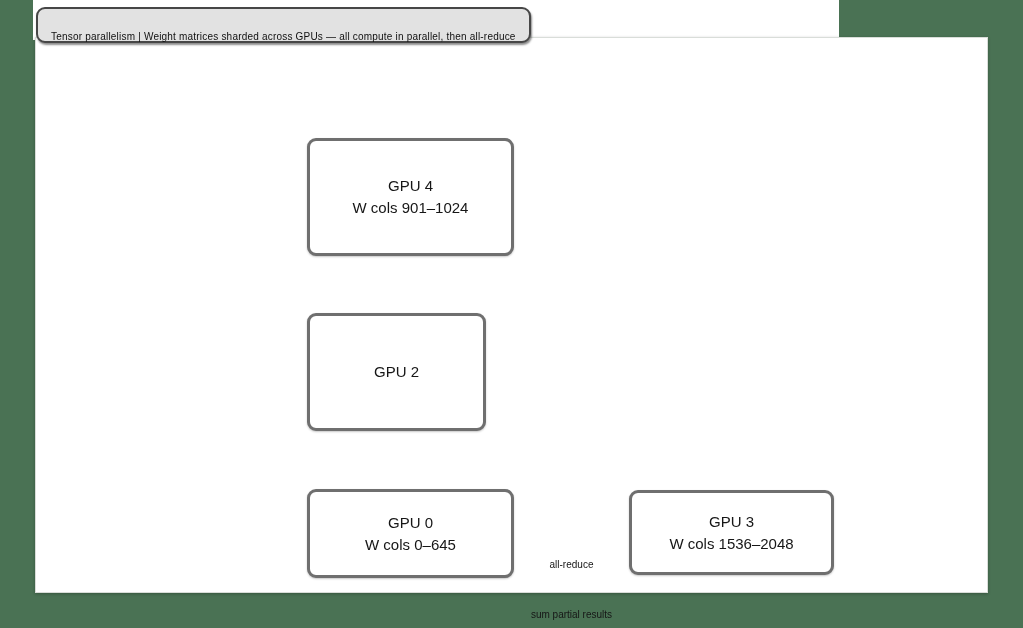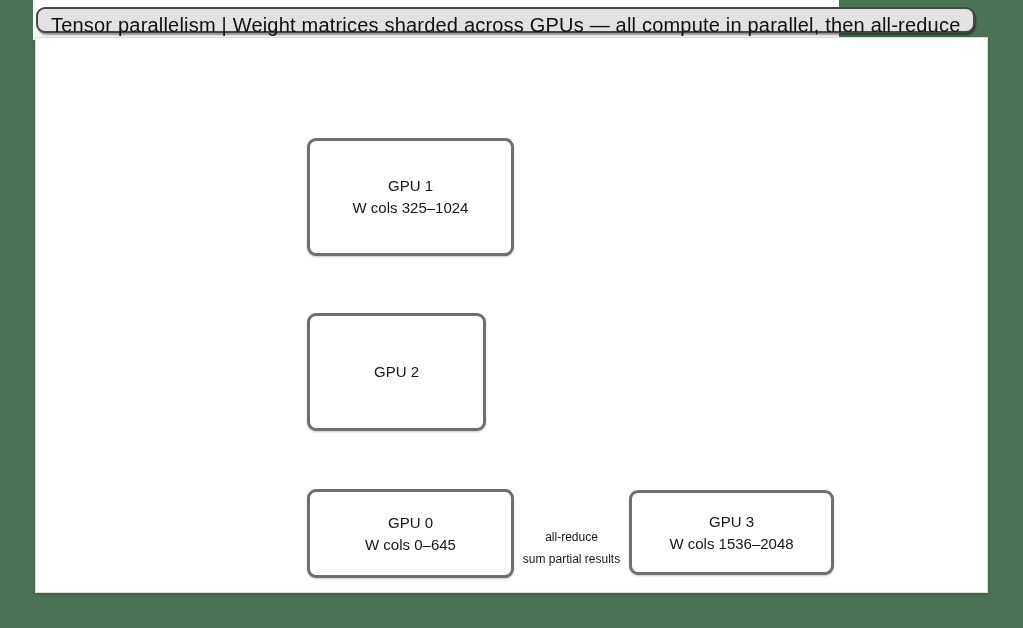--- a/index.html
+++ b/index.html
@@ -39,27 +39,27 @@
     box-sizing: border-box;
     box-shadow: 0 1px 3px rgba(0,0,0,0.25);
   }
   
   .title-pill {
     position: absolute;
     left: 36px;
     top: 7px;
     height: 26px;
     line-height: 24px;
-    padding: 4px 13px;
+    padding: 16px 13px;
     background: #e2e2e2;
     border: 2px solid #474747;
     border-radius: 9px;
     box-sizing: border-box;
     box-shadow: 1px 2px 2px rgba(0,0,0,0.45);
-    font-size: 20px;
+    font-size: 10px;
     letter-spacing: 0.2px;
     color: #101010;
     white-space: nowrap;
   }
   
   .node {
     position: absolute;
     background: #ffffff;
     border: 3px solid #6f6f6f;
     border-radius: 9px;
@@ -83,37 +83,38 @@
   
   .edge-label {
     position: absolute;
     left: 448px;
     top: 488px;
     width: 175px;
     text-align: center;
     color: #161616;
   }
   .edge-label .line {
-    font-size: 12px;
+    font-size: 10px;
     line-height: 22px;
     white-space: nowrap;
+    margin-top: 28px;
   }
 </style>
 </head>
 <body>
 
 <div class="stage">
 
   <div class="pill-backing"></div>
 
   <div class="canvas">
 
     <div class="node" id="node-gpu1">
-      <div class="line">GPU 1</div>
-      <div class="line">W cols 325–1024</div>
+      <div class="line">GPU 4</div>
+      <div class="line">W cols 901–1024</div>
     </div>
 
     <div class="node" id="node-gpu2">
       <div class="line">GPU 2</div>
     </div>
 
     <div class="node" id="node-gpu0">
       <div class="line">GPU 0</div>
       <div class="line">W cols 0–645</div>
     </div>

